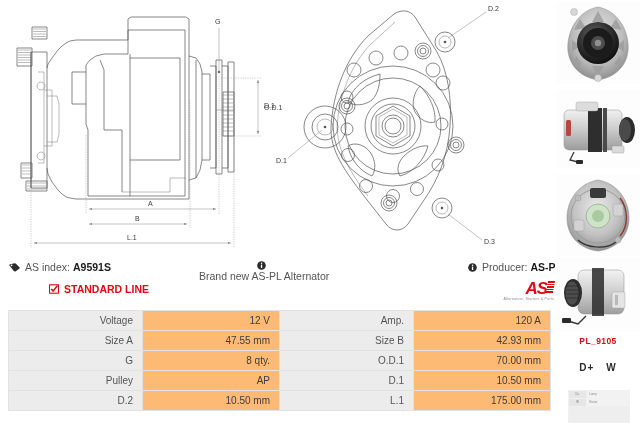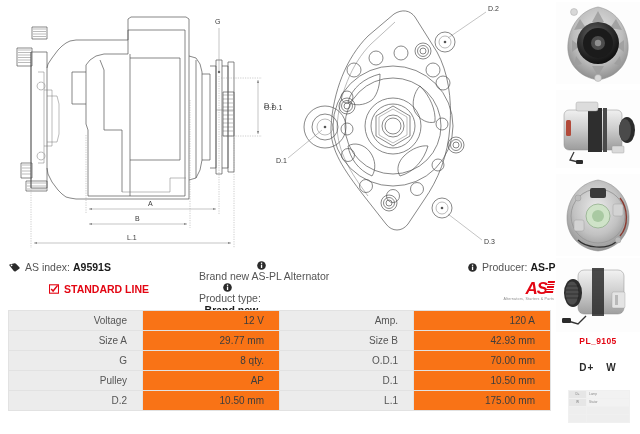--- a/index.html
+++ b/index.html
@@ -93,33 +93,33 @@
     position: absolute;
     left: 8px; top: 310px;
     width: 542px;
     border-collapse: collapse;
     table-layout: fixed;
   }
   .spec td {
     height: 20px;
     font-size: 10px;
     color: #4a4a4a;
-    padding: 0 15px;
+    padding: 0 9px;
     text-align: right;
     border: 1px solid #e2e2e2;
     vertical-align: middle;
     line-height: 18px;
   }
   .spec td.k {
     background: #ececec;
     color: #555;
     width: 134px;
   }
   .spec td.v {
-    background: #f97316;
+    background: #fdba74;
     color: #3d3d3d;
     width: 137px;
   }
 
   
   .rail {
     position: absolute;
     left: 556px; top: 0;
     width: 84px; height: 434px;
     background: #fff;
@@ -425,31 +425,20 @@
       <span class="ic">
         <svg width="9" height="9" viewBox="0 0 9 9">
           <circle cx="4.5" cy="4.5" r="4.3" fill="#2b2b2b"></circle>
           <rect x="3.9" y="3.6" width="1.3" height="3.4" fill="#fff"></rect>
           <rect x="3.9" y="1.6" width="1.3" height="1.3" fill="#fff"></rect>
         </svg>
       </span>
       <span class="lbl">Brand new AS-PL Alternator</span>
     </div>
 
-    <div class="info-line r2 c2">
-      <span class="ic">
-        <svg width="9" height="9" viewBox="0 0 9 9">
-          <circle cx="4.5" cy="4.5" r="4.3" fill="#2b2b2b"></circle>
-          <rect x="3.9" y="3.6" width="1.3" height="3.4" fill="#fff"></rect>
-          <rect x="3.9" y="1.6" width="1.3" height="1.3" fill="#fff"></rect>
-        </svg>
-      </span>
-      <span class="lbl">Product type:</span>
-      <span class="val">Brand new</span>
-    </div>
 
     <div class="info-line r1 c3">
       <span class="ic">
         <svg width="9" height="9" viewBox="0 0 9 9">
           <circle cx="4.5" cy="4.5" r="4.3" fill="#2b2b2b"></circle>
           <rect x="3.9" y="3.6" width="1.3" height="3.4" fill="#fff"></rect>
           <rect x="3.9" y="1.6" width="1.3" height="1.3" fill="#fff"></rect>
         </svg>
       </span>
       <span class="lbl">Producer:</span>
@@ -465,21 +454,21 @@
   <table class="spec">
     <tbody>
       <tr>
         <td class="k">Voltage</td>
         <td class="v">12 V</td>
         <td class="k">Amp.</td>
         <td class="v">120 A</td>
       </tr>
       <tr>
         <td class="k">Size A</td>
-        <td class="v">29.77 mm</td>
+        <td class="v">47.55 mm</td>
         <td class="k">Size B</td>
         <td class="v">42.93 mm</td>
       </tr>
       <tr>
         <td class="k">G</td>
         <td class="v">8 qty.</td>
         <td class="k">O.D.1</td>
         <td class="v">70.00 mm</td>
       </tr>
       <tr>

